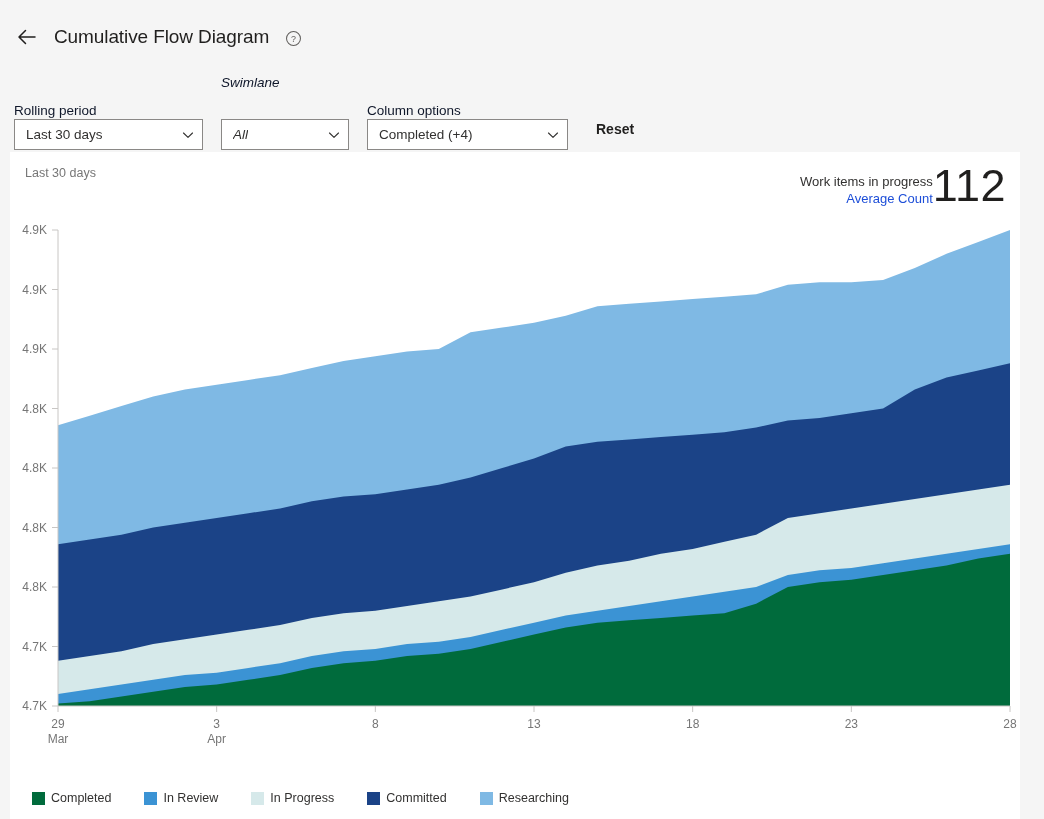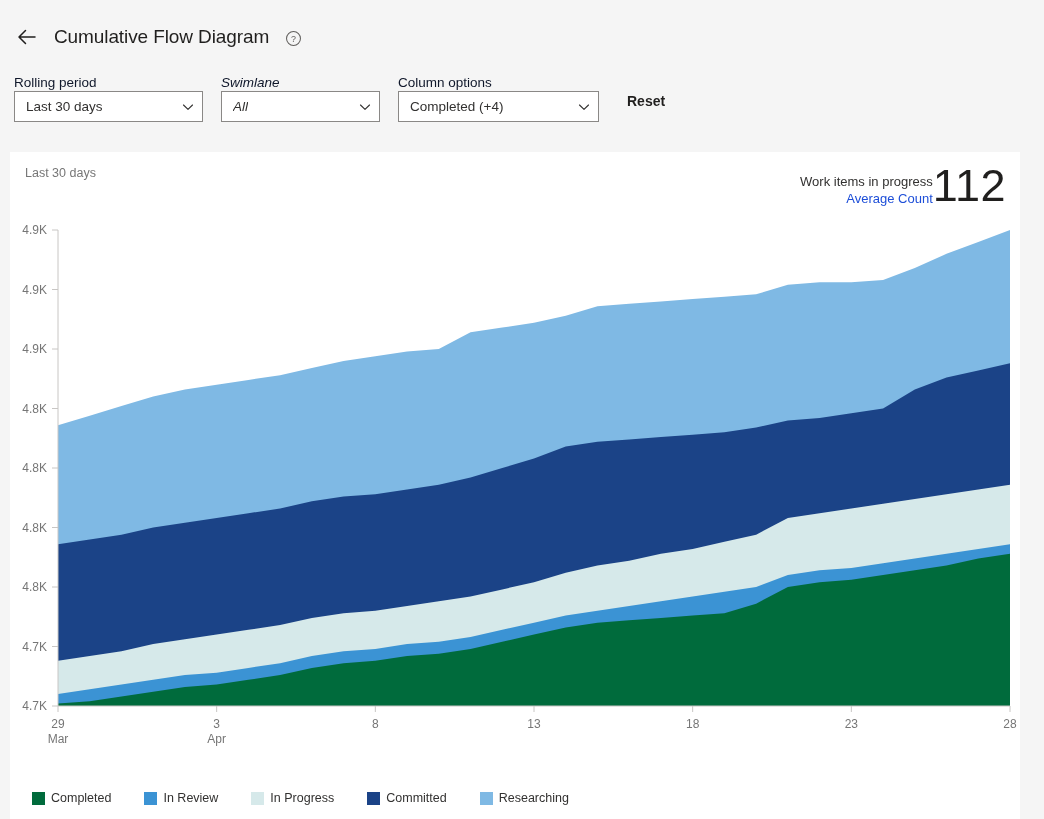--- a/index.html
+++ b/index.html
@@ -87,21 +87,21 @@
     text-overflow: ellipsis;
   }
   .chev {
     width: 12px;
     height: 12px;
     flex: 0 0 auto;
     margin-left: 8px;
   }
   .g-rolling .dropdown { width: 189px; }
   .g-swimlane { margin-left: 18px; font-style: italic; }
-  .g-swimlane .dropdown { width: 159px; }
+  .g-swimlane .dropdown { width: 128px; margin-top: 28px; }
   .g-column { margin-left: 18px; }
   .g-column .dropdown { width: 201px; }
 
   .reset-btn {
     margin-left: 24px;
     margin-bottom: 7px;
     font-size: 14px;
     font-weight: 600;
     color: #201f1e;
     background: transparent;

